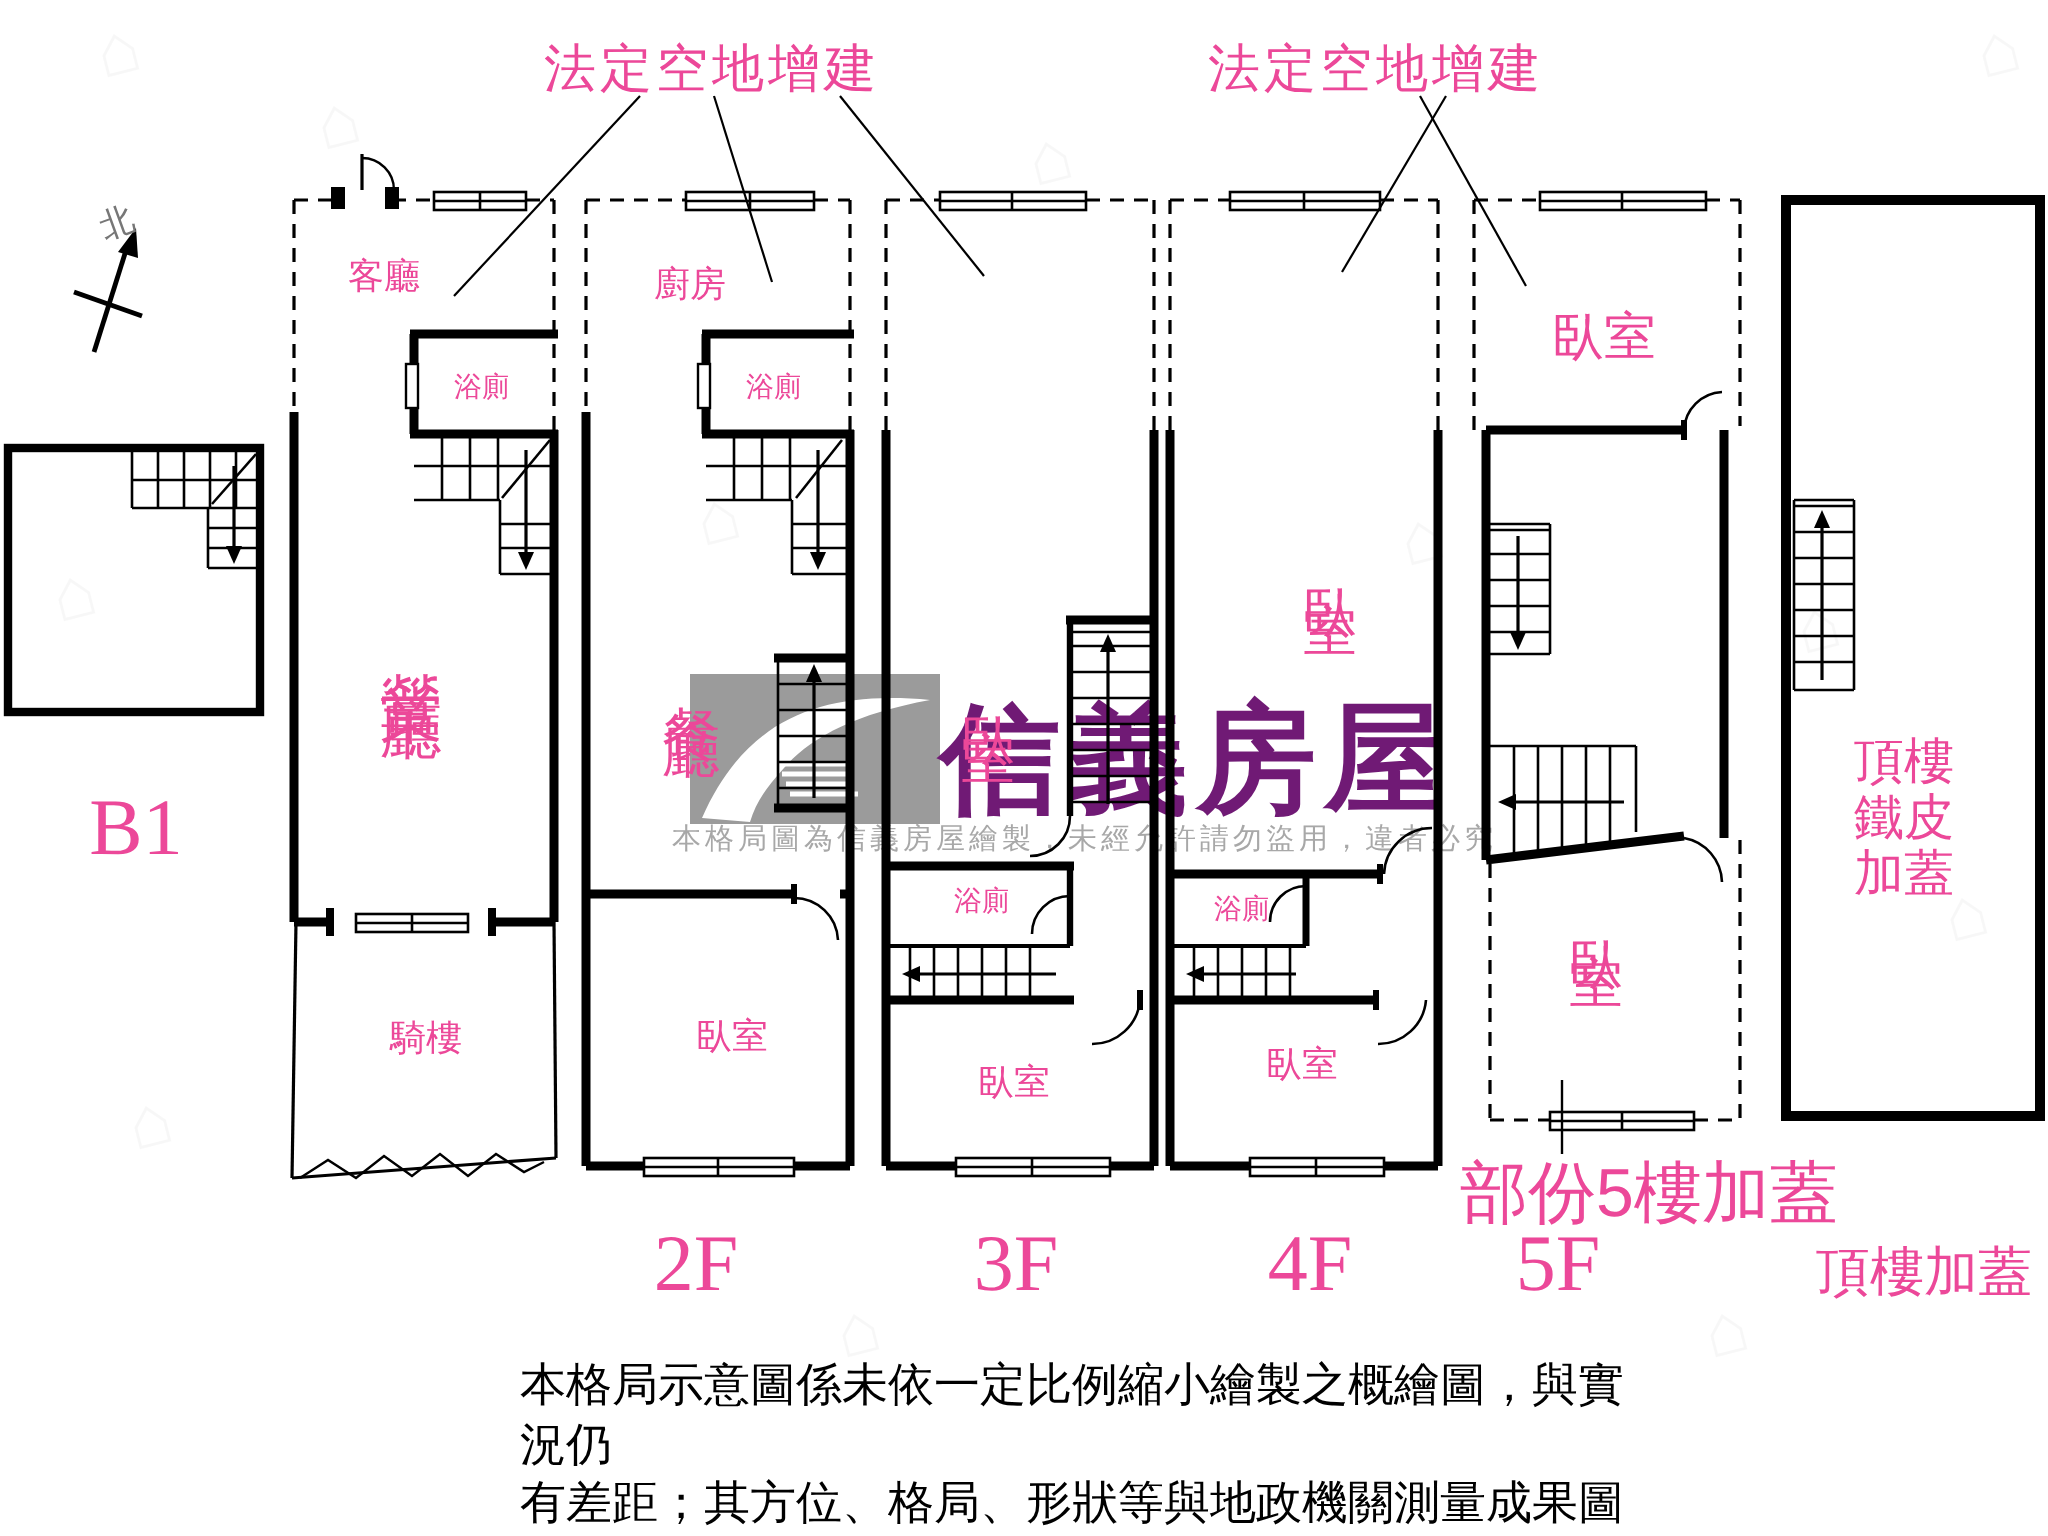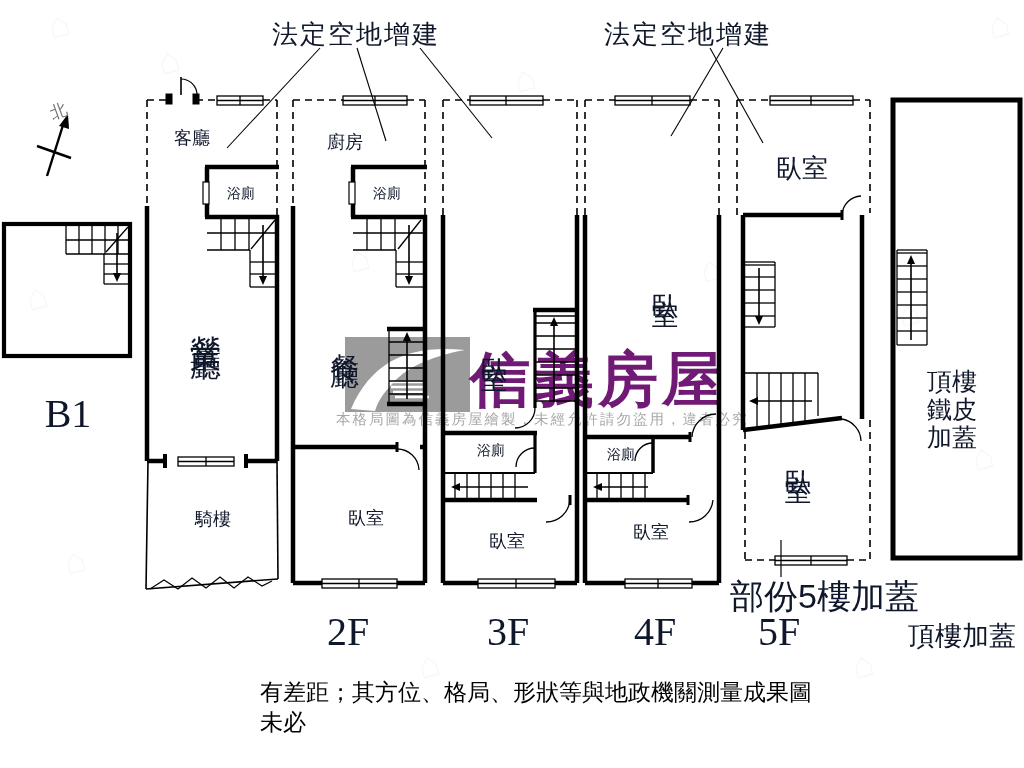--- a/index.html
+++ b/index.html
@@ -1,19 +1,19 @@
 <!DOCTYPE html>
 <html><head>
 <meta charset="utf-8">
 <style>
   html,body{margin:0;padding:0;background:#fff;width:1024px;height:768px;overflow:hidden;}
   #stage{position:relative;width:1024px;height:768px;background:#fff;
          font-family:"Liberation Sans",sans-serif;}
   svg{position:absolute;left:0;top:0;z-index:3;}
-  .lbl{position:absolute;color:#0f172a;z-index:4;white-space:nowrap;}
+  .lbl{position:absolute;color:#ec4899;z-index:4;white-space:nowrap;}
   .ctr{text-align:center;}
   .room{font-size:18px;}
   .sroom{font-size:14px;}
   .vert{writing-mode:vertical-rl;text-orientation:upright;}
   .serif{font-family:"Liberation Serif",serif;font-size:40px;}
   .anno{font-size:26px;letter-spacing:2px;}
   .wm{position:absolute;z-index:1;color:#701a75;}
   .faint{position:absolute;z-index:0;color:#888;opacity:0.06;font-size:36px;transform:rotate(-14deg);}
   .disc{position:absolute;z-index:4;font-size:23px;line-height:29.5px;color:#000;}
 </style>
@@ -429,17 +429,18 @@
   </div>
 
   <div class="lbl serif ctr" style="left:28px;top:390px;width:80px;text-align:center;">B1</div>
   <div class="lbl serif ctr" style="left:308px;top:608px;width:80px;">2F</div>
   <div class="lbl serif ctr" style="left:468px;top:608px;width:80px;">3F</div>
   <div class="lbl serif ctr" style="left:615px;top:608px;width:80px;">4F</div>
   <div class="lbl serif ctr" style="left:739px;top:608px;width:80px;">5F</div>
   <div class="lbl ctr" style="left:892px;top:618px;width:140px;font-size:27px;">頂樓加蓋</div>
 
   <div class="disc" style="left:260px;top:678px;width:570px;">
+    <div>本格局示意圖係未依一定比例縮小繪製之概繪圖，與實況仍</div>
     <div>有差距；其方位、格局、形狀等與地政機關測量成果圖未必</div>
 
   </div>
 
 </div>
 
 </body></html>

